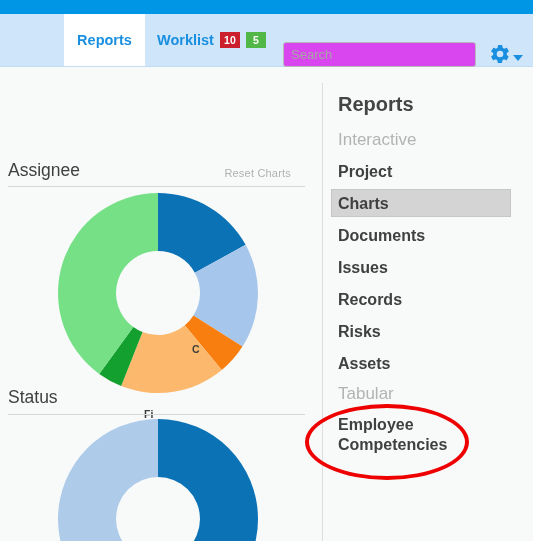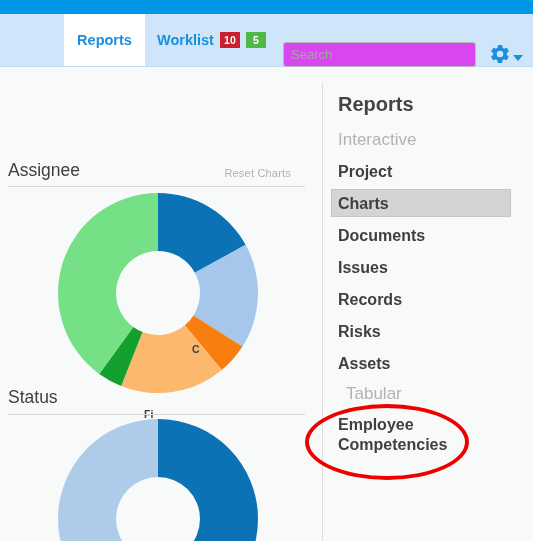--- a/index.html
+++ b/index.html
@@ -282,19 +282,19 @@
     <div class="nav-highlight" style="top:122px;"></div>
 
     <div class="nav-link" style="top:96px;">Project</div>
     <div class="nav-link" style="top:128px;">Charts</div>
     <div class="nav-link" style="top:160px;">Documents</div>
     <div class="nav-link" style="top:192px;">Issues</div>
     <div class="nav-link" style="top:224px;">Records</div>
     <div class="nav-link" style="top:256px;">Risks</div>
     <div class="nav-link" style="top:288px;">Assets</div>
 
-    <div class="group-label" style="top:317px;margin-left:8px;">Tabular</div>
+    <div class="group-label" style="top:317px;">Tabular</div>
 
     <div class="nav-link two-line" style="top:348px;">Employee Competencies</div>
   </div>
 
   <div class="annot-ellipse"></div>
 </div>
 
 </body></html>

